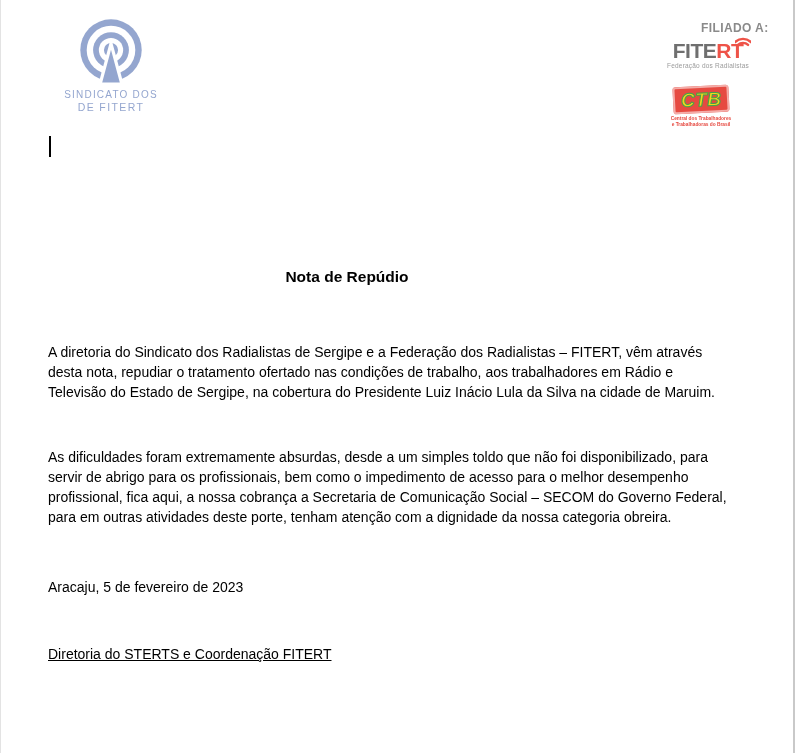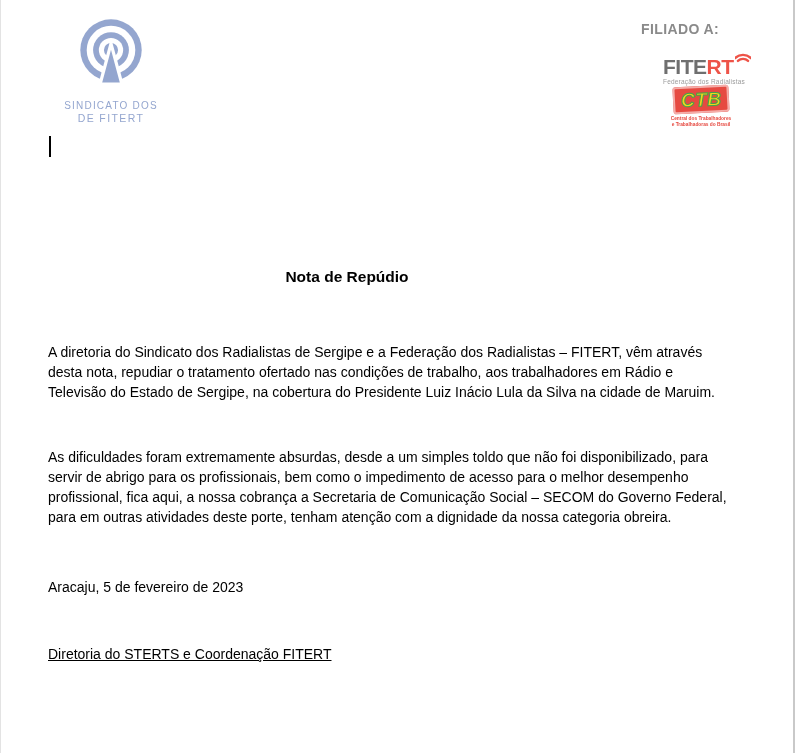--- a/index.html
+++ b/index.html
@@ -36,50 +36,51 @@
     color: var(--logo-blue, #94a6cf);
     line-height: 1;
   }
   .union-logo svg {
     display: block;
     margin: 0 auto 2px auto;
   }
   .union-line1 {
     font-size: 10px;
     letter-spacing: 1.2px;
-    margin-top: 15px;
+    margin-top: 4px;
   }
   .union-line2 {
     font-size: 16.5px;
     font-weight: bold;
     letter-spacing: 0.6px;
     margin-top: 2px;
   }
   .union-line3 {
     font-size: 10.5px;
     letter-spacing: 1.4px;
     margin-top: 2px;
   }
 
   
   .affiliation-label {
     position: absolute;
-    left: 640px;
+    left: 700px;
     top: 21px;
-    font-size: 14px;
+    font-size: 12px;
     font-weight: bold;
     letter-spacing: 0.4px;
     color: var(--filiado-gray, #8a8a8a);
   }
   .fitert-logo {
     position: absolute;
     left: 662px;
-    top: 56px;
+    top: 40px;
     width: 90px;
     line-height: 1;
+    text-align: center;
   }
   .fitert-name {
     font-size: 21px;
     font-weight: bold;
     letter-spacing: -0.5px;
     white-space: nowrap;
   }
   .fitert-name .gray { color: var(--fite-gray, #6f6f6f); }
   .fitert-name .red  { color: var(--fitert-red, #ee5348); }
   .fitert-waves {

